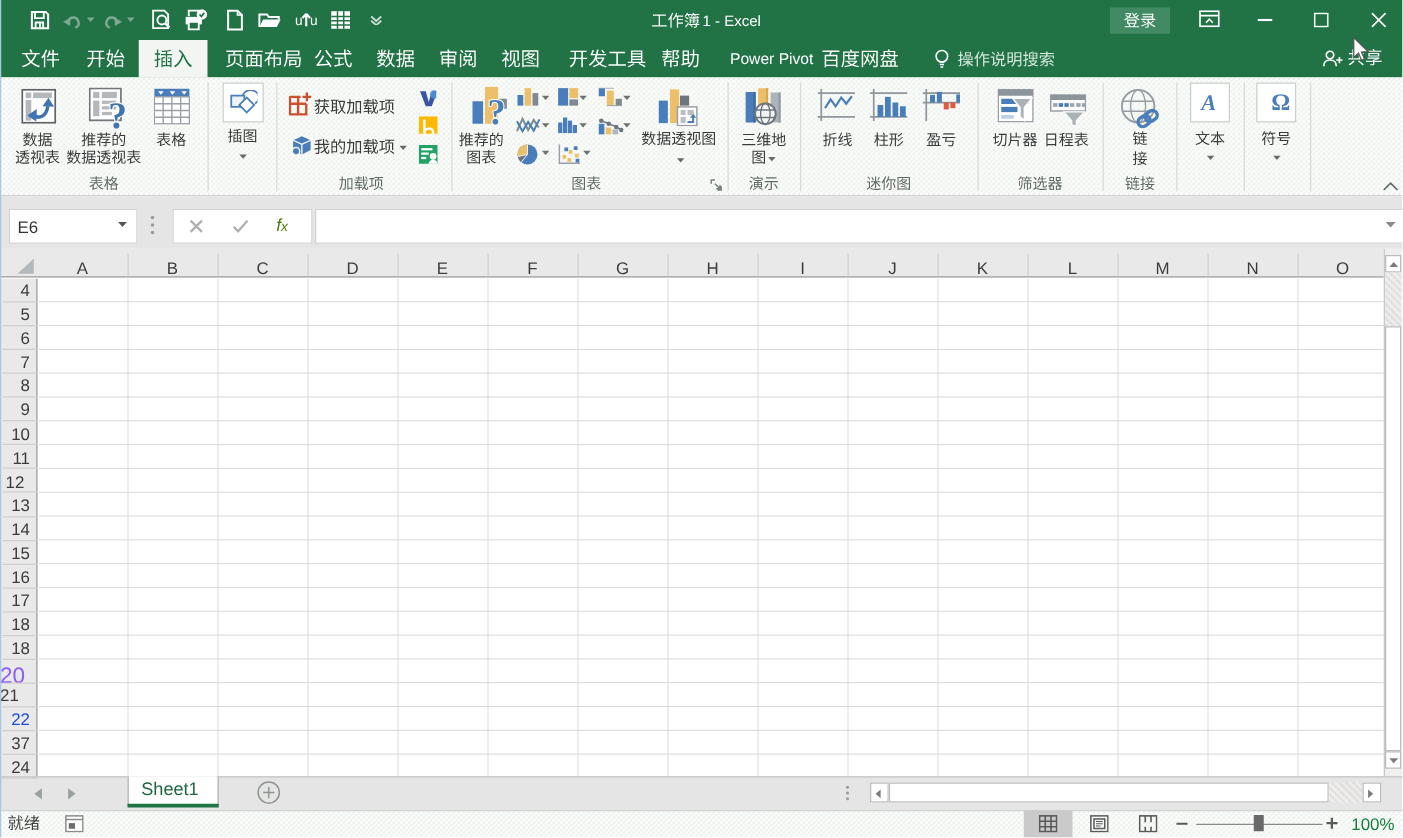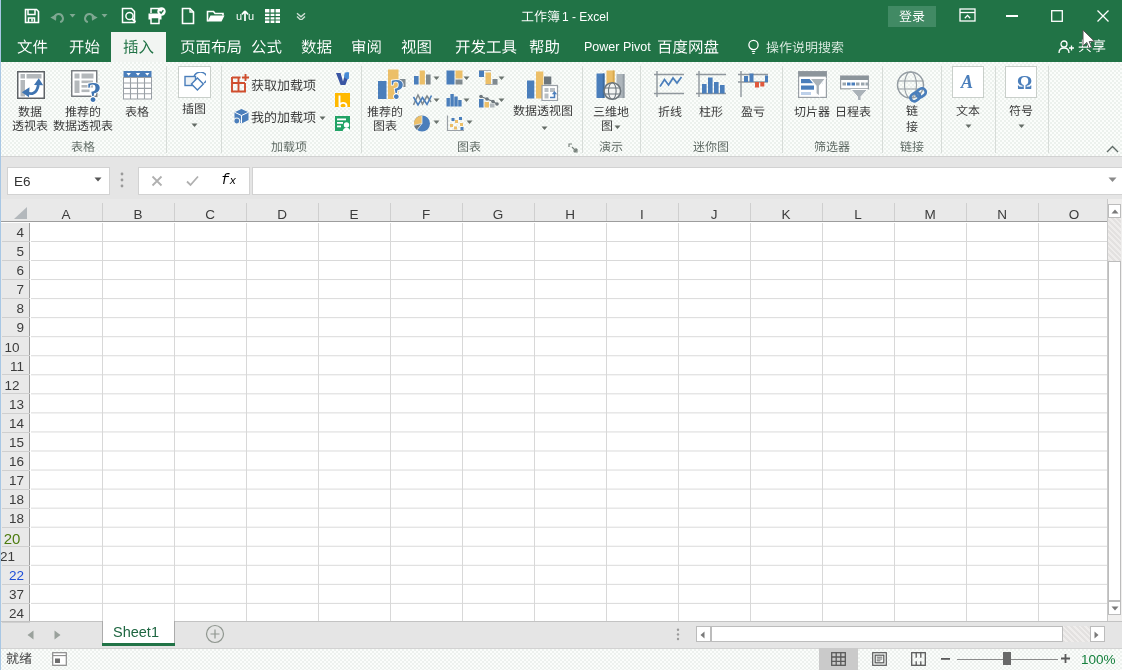--- a/index.html
+++ b/index.html
@@ -717,21 +717,21 @@
       <circle cx="2" cy="14" r="1.4"></circle>
     </g>
   </svg>
 <div class="wbox" style="left:138px;top:167px;width:112px;height:28px"></div>
 <svg class="abs" style="left:151px;top:175px" width="12" height="12">
     <path d="M1.5 1.5 L10.5 10.5 M10.5 1.5 L1.5 10.5" stroke="#b0b0b0" stroke-width="1.8"></path>
   </svg>
 <svg class="abs" style="left:186px;top:175px" width="13" height="12">
     <path d="M1 6.5 L4.5 10 L12 1.5" stroke="#b0b0b0" stroke-width="1.8" fill="none"></path>
   </svg>
-<div class="tx" style="left:221px;top:172px;font-size:14px;font-style:italic;color:#000000;font-family:Liberation Mono, monospace">f<span style="font-size:11px">x</span></div>
+<div class="tx" style="left:221px;top:172px;font-size:14px;font-style:italic;color:#4d7c0f;font-family:Liberation Sans, sans-serif">f<span style="font-size:11px">x</span></div>
 <div class="wbox" style="left:252px;top:167px;width:870px;height:28px;border-right:none"></div>
 <svg class="abs" style="left:1108px;top:177px" width="9" height="6">
     <path d="M0.5 0.5 L4.5 5 L8.5 0.5z" fill="#8a8a8a"></path>
   </svg>
 <div class="abs" style="left:102px;top:203px;width:1px;height:18px;background:#cfcfcf"></div>
 <div class="tx" style="left:58px;top:207px;width:16px;text-align:center;font-size:13.5px;color:#3c3c3c">A</div>
 <div class="abs" style="left:174px;top:203px;width:1px;height:18px;background:#cfcfcf"></div>
 <div class="tx" style="left:130px;top:207px;width:16px;text-align:center;font-size:13.5px;color:#3c3c3c">B</div>
 <div class="abs" style="left:246px;top:203px;width:1px;height:18px;background:#cfcfcf"></div>
 <div class="tx" style="left:202px;top:207px;width:16px;text-align:center;font-size:13.5px;color:#3c3c3c">C</div>
@@ -766,41 +766,41 @@
 <div class="tx" style="left:0px;top:244px;width:24px;text-align:right;font-size:13.5px;color:#3c3c3c">5</div>
 <div class="abs" style="left:2px;top:260.1px;width:28px;height:1px;background:#cfcfcf"></div>
 <div class="tx" style="left:0px;top:263px;width:24px;text-align:right;font-size:13.5px;color:#3c3c3c">6</div>
 <div class="abs" style="left:2px;top:279.2px;width:28px;height:1px;background:#cfcfcf"></div>
 <div class="tx" style="left:0px;top:282px;width:24px;text-align:right;font-size:13.5px;color:#3c3c3c">7</div>
 <div class="abs" style="left:2px;top:298.2px;width:28px;height:1px;background:#cfcfcf"></div>
 <div class="tx" style="left:0px;top:301px;width:24px;text-align:right;font-size:13.5px;color:#3c3c3c">8</div>
 <div class="abs" style="left:2px;top:317.2px;width:28px;height:1px;background:#cfcfcf"></div>
 <div class="tx" style="left:0px;top:320px;width:24px;text-align:right;font-size:13.5px;color:#3c3c3c">9</div>
 <div class="abs" style="left:2px;top:336.3px;width:28px;height:1px;background:#cfcfcf"></div>
-<div class="tx" style="left:0px;top:340px;width:24px;text-align:center;font-size:13.5px;color:#3c3c3c">10</div>
+<div class="tx" style="left:0px;top:340px;width:24px;text-align:right;font-size:13.5px;color:#3c3c3c">10</div>
 <div class="abs" style="left:2px;top:355.4px;width:28px;height:1px;background:#cfcfcf"></div>
 <div class="tx" style="left:0px;top:359px;width:24px;text-align:right;font-size:13.5px;color:#3c3c3c">11</div>
 <div class="abs" style="left:2px;top:374.4px;width:28px;height:1px;background:#cfcfcf"></div>
 <div class="tx" style="left:0px;top:378px;width:24px;text-align:center;font-size:13.5px;color:#3c3c3c">12</div>
 <div class="abs" style="left:2px;top:393.4px;width:28px;height:1px;background:#cfcfcf"></div>
 <div class="tx" style="left:0px;top:397px;width:24px;text-align:right;font-size:13.5px;color:#3c3c3c">13</div>
 <div class="abs" style="left:2px;top:412.5px;width:28px;height:1px;background:#cfcfcf"></div>
 <div class="tx" style="left:0px;top:416px;width:24px;text-align:right;font-size:13.5px;color:#3c3c3c">14</div>
 <div class="abs" style="left:2px;top:431.6px;width:28px;height:1px;background:#cfcfcf"></div>
 <div class="tx" style="left:0px;top:435px;width:24px;text-align:right;font-size:13.5px;color:#3c3c3c">15</div>
 <div class="abs" style="left:2px;top:450.6px;width:28px;height:1px;background:#cfcfcf"></div>
 <div class="tx" style="left:0px;top:454px;width:24px;text-align:right;font-size:13.5px;color:#3c3c3c">16</div>
 <div class="abs" style="left:2px;top:469.7px;width:28px;height:1px;background:#cfcfcf"></div>
 <div class="tx" style="left:0px;top:473px;width:24px;text-align:right;font-size:13.5px;color:#3c3c3c">17</div>
 <div class="abs" style="left:2px;top:488.7px;width:28px;height:1px;background:#cfcfcf"></div>
 <div class="tx" style="left:0px;top:492px;width:24px;text-align:right;font-size:13.5px;color:#3c3c3c">18</div>
 <div class="abs" style="left:2px;top:507.8px;width:28px;height:1px;background:#cfcfcf"></div>
 <div class="tx" style="left:0px;top:511px;width:24px;text-align:right;font-size:13.5px;color:#3c3c3c">18</div>
 <div class="abs" style="left:2px;top:526.8px;width:28px;height:1px;background:#cfcfcf"></div>
-<div class="tx" style="left:0px;top:530px;width:24px;text-align:center;font-size:15px;color:#4d7c0f">20</div>
+<div class="tx" style="left:0px;top:530px;width:24px;text-align:left;font-size:18px;color:#8b5cf6">20</div>
 <div class="abs" style="left:2px;top:545.8px;width:28px;height:1px;background:#cfcfcf"></div>
 <div class="tx" style="left:0px;top:549px;width:24px;text-align:left;font-size:13.5px;color:#3c3c3c">21</div>
 <div class="abs" style="left:2px;top:564.9px;width:28px;height:1px;background:#cfcfcf"></div>
 <div class="tx" style="left:0px;top:568px;width:24px;text-align:right;font-size:13.5px;color:#1d4ed8">22</div>
 <div class="abs" style="left:2px;top:584.0px;width:28px;height:1px;background:#cfcfcf"></div>
 <div class="tx" style="left:0px;top:587px;width:24px;text-align:right;font-size:13.5px;color:#3c3c3c">37</div>
 <div class="abs" style="left:2px;top:603.0px;width:28px;height:1px;background:#cfcfcf"></div>
 <div class="tx" style="left:0px;top:606px;width:24px;text-align:right;font-size:13.5px;color:#3c3c3c">24</div>
 <div class="abs" style="left:2px;top:622.0px;width:28px;height:1px;background:#cfcfcf"></div>
 <div class="wbox" style="left:1108px;top:204px;width:13px;height:14px;border-color:#bcbcbc"></div>

